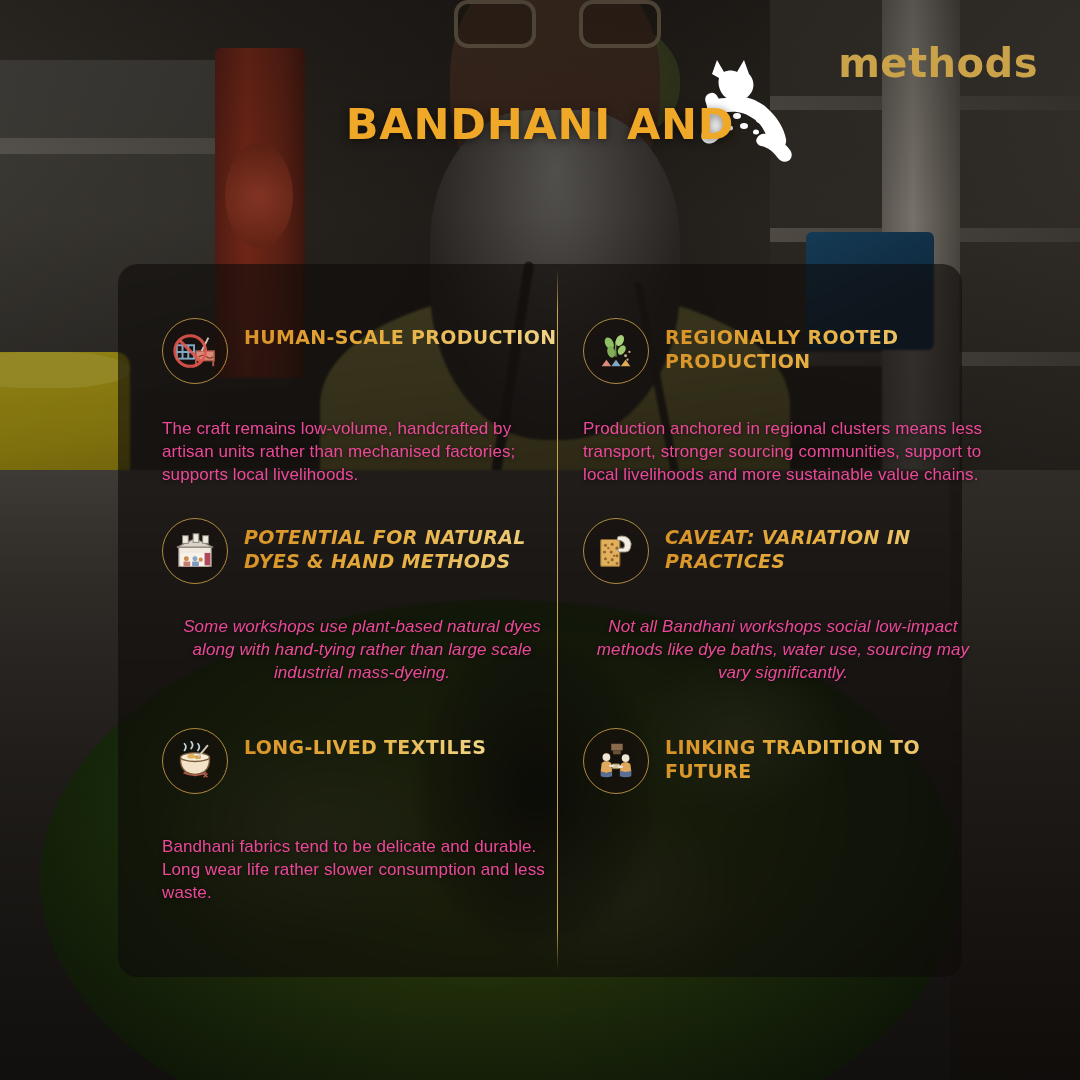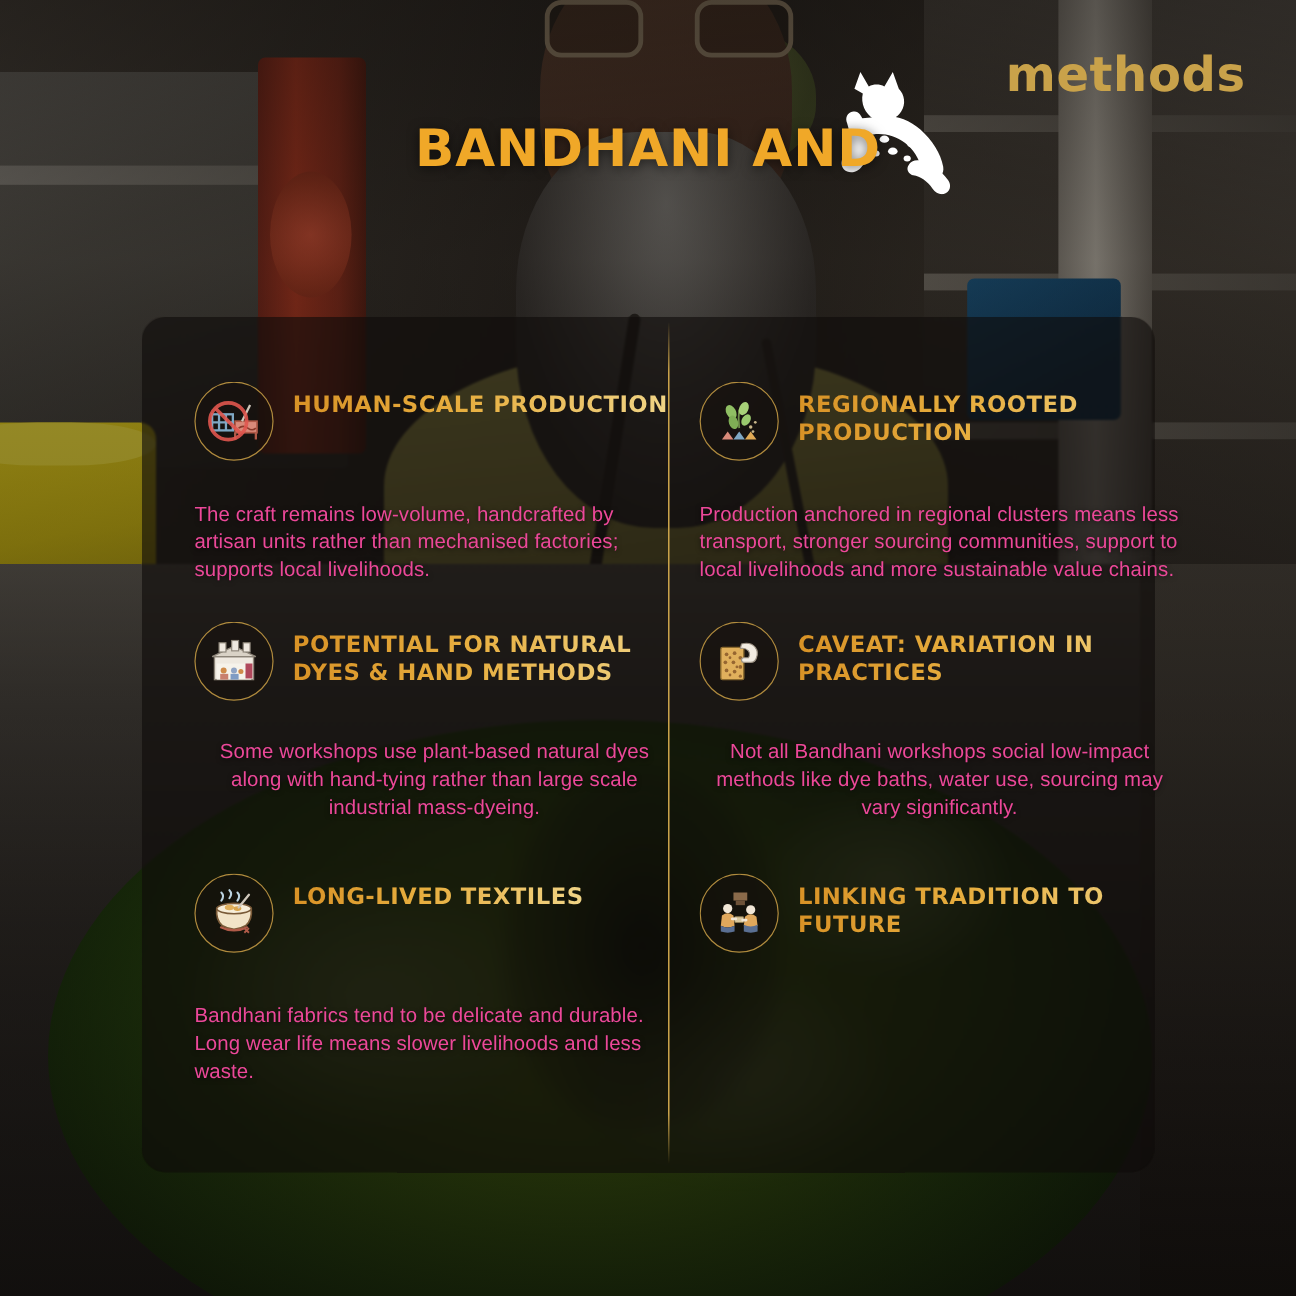--- a/index.html
+++ b/index.html
@@ -185,21 +185,21 @@
   .divider{
     position:absolute; left:557px; top:268px; width:1px; height:702px;
     background:linear-gradient(180deg,rgba(201,162,74,0) 0%,#c9a24a 6%,#c9a24a 94%,rgba(201,162,74,0) 100%);
   }
 
   
   .card{ position:absolute; width:400px; }
   .card.col-l{ left:150px;margin-left:12px; }
   .card.col-r{ left:583px; }
   .card.row-1{ top:318px; }
-  .card.row-2{ top:518px; }
+  .card.row-2{ top:518px;font-style:italic; }
   .card.row-3{ top:728px; }
 
   .card-head{ display:flex; align-items:flex-start; gap:16px; }
 
   .icon-circle{
     flex:0 0 auto;
     width:66px; height:66px; border-radius:50%;
     border:1.5px solid #b08b3e;
     background:rgba(22,17,13,.55);
     display:flex; align-items:center; justify-content:center;
@@ -399,21 +399,21 @@
         <ellipse cx="24" cy="20" rx="15" ry="4.5" fill="#f7edd8" stroke="#7a5a38" stroke-width="1.4"></ellipse>
         <ellipse cx="20" cy="19" rx="4" ry="2.4" fill="#e0b05c"></ellipse>
         <ellipse cx="27" cy="20" rx="3.4" ry="2" fill="#d9a44c"></ellipse>
         <line x1="28" y1="19" x2="37" y2="8" stroke="#cfc7bb" stroke-width="2" stroke-linecap="round"></line>
         <path d="M12 36 q12 6 24 0" stroke="#b05a48" stroke-width="2" fill="none"></path>
         <path d="M33 37 l4 4 M37 37 l-4 4" stroke="#b05a48" stroke-width="1.6"></path>
       </svg>
     </div>
     <div class="card-title">LONG-LIVED TEXTILES</div>
   </div>
-  <div class="card-body">Bandhani fabrics tend to be delicate and durable. Long wear life means slower livelihoods and less waste.</div>
+  <div class="card-body">Bandhani fabrics tend to be delicate and durable. Long wear life rather slower consumption and less waste.</div>
 </div>
 
 <div class="card col-r row-3">
   <div class="card-head">
     <div class="icon-circle">
       <svg viewBox="0 0 48 48">
         <rect x="19" y="6" width="12" height="7" fill="#8a6a4a"></rect>
         <rect x="21" y="13" width="8" height="4" fill="#6d5238"></rect>
         <circle cx="14" cy="20" r="4" fill="#f0e6d6"></circle>
         <path d="M9 26 q5 -4 10 0 l1 9 q-6 3 -12 0 z" fill="#e0a85c"></path>

